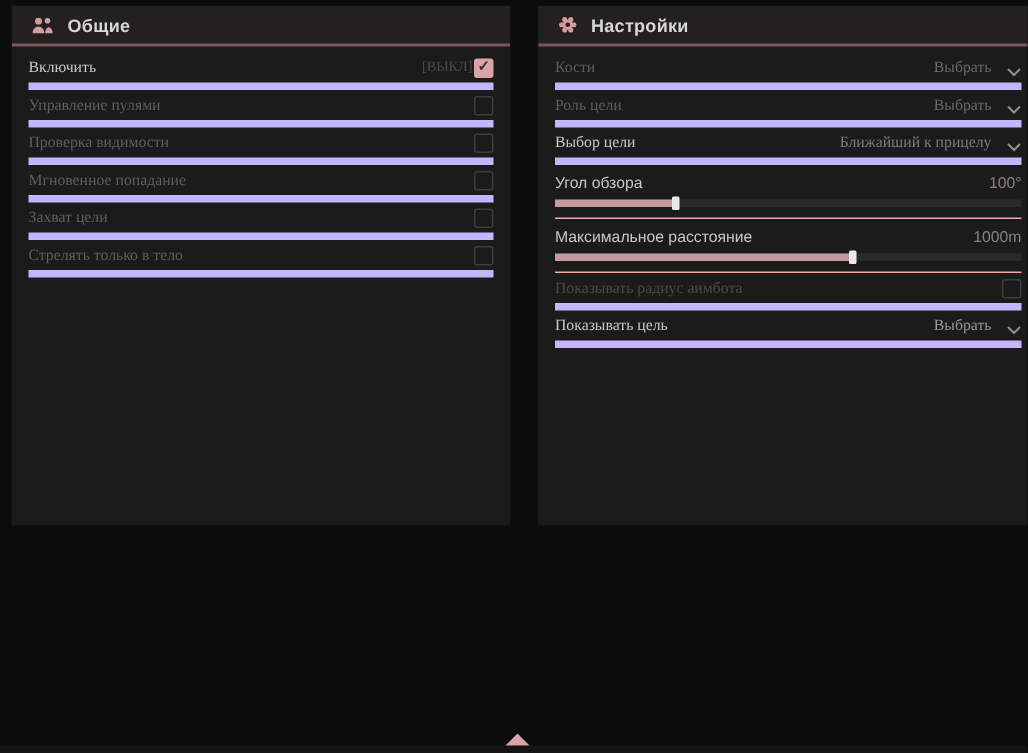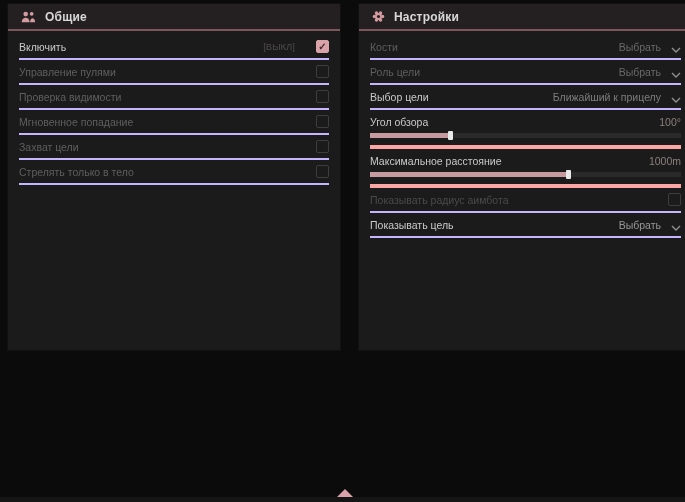--- a/index.html
+++ b/index.html
@@ -38,26 +38,27 @@
     font-weight: bold;
     letter-spacing: .2px;
   }
   .panel-body { padding: 4px 11px 0 11px; }
 
   .row {
     height: 25px;
     display: flex;
     align-items: center;
     justify-content: space-between;
-    border-bottom: 2px solid #c4b5fd;
+    border-bottom: 5px solid #c4b5fd;
+    font-family: Liberation Serif, serif;
   }
   .row .label { font-size: 10.5px; color: #5f5f5f; }
   .row .label.bright { color: #c9c9c9; }
   .row .label.verydim { color: #4a4a4a; }
-  .row-right { display: flex; align-items: center; gap: 21px; }
+  .row-right { display: flex; align-items: center; gap: 1px; }
 
   .hint { font-size: 9.5px; color: #4e4a4a; }
 
   .checkbox {
     width: 13px; height: 13px;
     border-radius: 2px;
     border: 1px solid #3d3d3d;
     background: transparent;
     display: inline-flex;
     align-items: center;
@@ -76,21 +77,21 @@
   }
 
   .dd { display: flex; align-items: flex-end; gap: 10px; cursor: default; }
   .dd .dd-value { font-size: 10.5px; color: #696969; }
   .dd .dd-value.mid { color: #7d7d7d; }
   .dd .dd-value.brighter { color: #989898; }
   .chevron { display: inline-flex; color: #8f8f8f; }
 
   .slider-block {
     padding: 4px 0 7px 0;
-    border-bottom: 4px solid #fca5a5;
+    border-bottom: 1px solid #fca5a5;
   }
   .slider-head {
     display: flex;
     align-items: center;
     justify-content: space-between;
     height: 15px;
   }
   .slider-head .label { font-size: 10.5px; color: #c9c9c9; }
   .slider-head .slider-value { font-size: 10.5px; color: #8b817e; }
   .slider-track {

